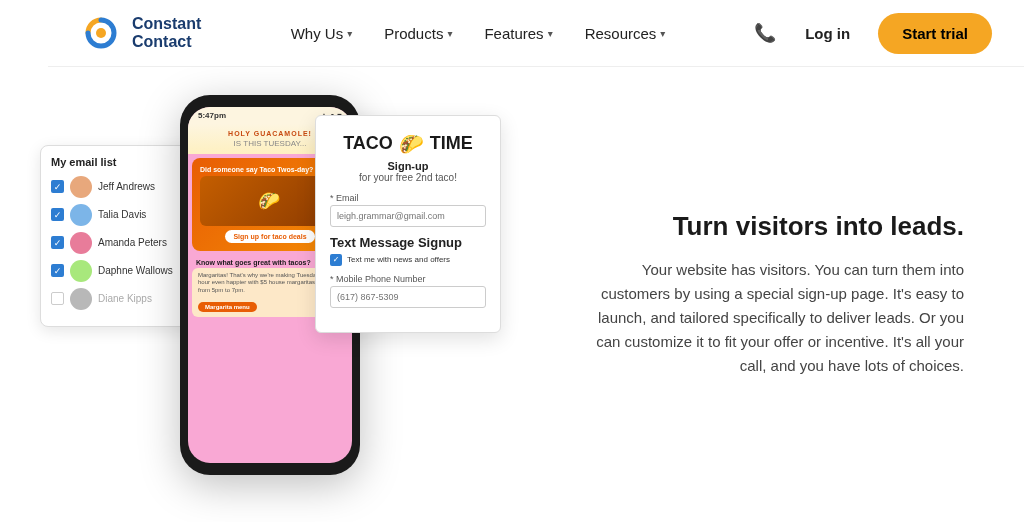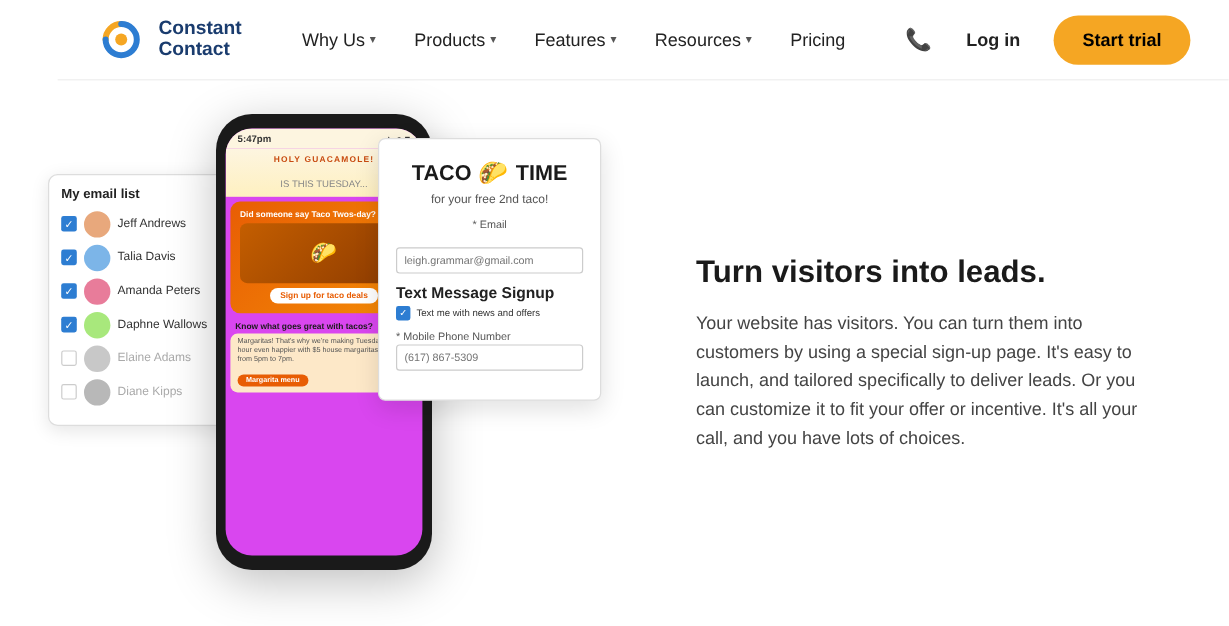--- a/index.html
+++ b/index.html
@@ -82,35 +82,35 @@
       width: 180px; height: 380px;
       background: #1a1a1a;
       border-radius: 30px;
       padding: 12px 8px;
       box-shadow: 0 10px 40px rgba(0,0,0,0.25);
       z-index: 6;
       overflow: hidden;
     }
     .phone-screen {
       width: 100%; height: 100%;
-      background: #d946ef;
+      background: #f9a8d4;
       border-radius: 22px;
       overflow: hidden;
       display: flex; flex-direction: column;
     }
     .phone-status { background: #fdf5e0; display: flex; justify-content: space-between; padding: 4px 10px; font-size: 8px; color: #333; font-weight: 600; }
     .phone-content { flex: 1; overflow: hidden; position: relative; }
     .phone-hero-bg {
       background: linear-gradient(180deg, #fdf5e0 0%, #fef0c0 100%);
       padding: 6px 8px;
       text-align: center;
     }
     .holy-guac { font-size: 7px; color: #c84b11; font-weight: 600; letter-spacing: 1px; text-transform: uppercase; margin-bottom: 2px; }
     .taco-day-text { font-size: 22px; font-weight: 900; color: #e8520a; font-style: italic; line-height: 1; }
-    .is-this { font-size: 8px; color: #888; margin-top: 12px; }
+    .is-this { font-size: 8px; color: #888; margin-top: 2px; }
     .phone-food-section {
       background: linear-gradient(135deg, #e85d04 0%, #f48c06 100%);
       padding: 8px;
       margin: 4px 4px;
       border-radius: 8px;
     }
     .did-someone { font-size: 7px; font-weight: 700; color: #fff; margin-bottom: 3px; }
     .taco-img-placeholder {
       width: 100%; height: 50px;
       background: linear-gradient(135deg, #c45e00 0%, #8b3a00 100%);
@@ -147,36 +147,37 @@
       border-radius: 6px;
       padding: 16px 14px;
       box-shadow: 0 6px 20px rgba(0,0,0,0.12);
       z-index: 8;
     }
     .signup-taco-header { display: flex; align-items: center; justify-content: center; gap: 6px; margin-bottom: 4px; }
     .taco-time-text { font-size: 18px; font-weight: 900; color: #1a1a1a; }
     .taco-emoji { font-size: 20px; }
     .signup-subtitle { text-align: center; font-size: 11px; font-weight: 700; color: #222; }
     .signup-sub2 { text-align: center; font-size: 10px; color: #555; margin-bottom: 10px; }
-    .form-label { font-size: 9px; color: #555; margin-bottom: 14px; display: block; text-align: center; }
+    .form-label { font-size: 9px; color: #555; margin-bottom: 2px; display: block; }
     .form-input {
       width: 100%; padding: 5px 6px; border: 1px solid #ccc;
       border-radius: 3px; font-size: 9px; color: #888; margin-bottom: 8px;
     }
     .text-msg-label { font-size: 13px; color: #222; font-weight: 700; margin-bottom: 4px; display: block; }
     .checkbox-row { display: flex; align-items: center; gap: 5px; margin-bottom: 8px; }
     .blue-checkbox { width: 12px; height: 12px; background: #2d7dd2; border-radius: 2px; display: flex; align-items: center; justify-content: center; flex-shrink: 0; }
     .blue-checkbox-text { font-size: 8px; color: #333; }
     .mobile-label { font-size: 9px; color: #555; margin-bottom: 2px; display: block; }
 
     
     .hero-text {
       flex: 1;
       padding-left: 20px;
       max-width: 420px;
+      text-align: right;
     }
     .hero-heading { font-size: 26px; font-weight: 800; color: #1a1a1a; margin-bottom: 16px; line-height: 1.2; }
     .hero-body { font-size: 15px; color: #444; line-height: 1.6; }
   </style>
 </head>
 <body>
 
 <nav>
   <a class="logo" href="#">
     <svg class="logo-icon" viewBox="0 0 42 42" xmlns="http://www.w3.org/2000/svg">
@@ -201,23 +202,20 @@
       <span class="chevron">▾</span>
     </a>
     <a class="nav-item">
       <span>Features</span>
       <span class="chevron">▾</span>
     </a>
     <a class="nav-item">
       <span>Resources</span>
       <span class="chevron">▾</span>
     </a>
-    <a class="nav-item">
-      <span>Pricing</span>
-    </a>
   </div>
 
   <div class="nav-right">
     <span class="phone-icon">📞</span>
     <button class="login-btn">Log in</button>
     <button class="start-trial-btn">Start trial</button>
   </div>
 </nav>
 
 <div class="hero">
@@ -247,25 +245,20 @@
           </div>
         <div class="avatar-circle" style="background:#e87c9a;"></div>
         <span class="email-name">Amanda Peters</span>
       </div>
       <div class="email-list-item">
         <div class="checkbox checked">
             <span class="check-mark">✓</span>
           </div>
         <div class="avatar-circle" style="background:#a8e87c;"></div>
         <span class="email-name">Daphne Wallows</span>
-      </div>
-      <div class="email-list-item">
-        <div class="checkbox unchecked"></div>
-        <div class="avatar-circle" style="background:#c8c8c8;"></div>
-        <span class="email-name muted">Elaine Adams</span>
       </div>
       <div class="email-list-item">
         <div class="checkbox unchecked"></div>
         <div class="avatar-circle" style="background:#b8b8b8;"></div>
         <span class="email-name muted">Diane Kipps</span>
       </div>
     </div>
 
     <div class="phone-mockup">
       <div class="phone-screen">
@@ -291,20 +284,21 @@
         </div>
       </div>
     </div>
 
     <div class="signup-form-card">
       <div class="signup-taco-header">
         <span class="taco-time-text">TACO</span>
         <span class="taco-emoji">🌮</span>
         <span class="taco-time-text">TIME</span>
       </div>
+      <div class="signup-subtitle">Sign-up</div>
       <div class="signup-sub2">for your free 2nd taco!</div>
 
       <label class="form-label">
         <span>* Email</span>
       </label>
       <input class="form-input" type="text" placeholder="leigh.grammar@gmail.com" style="">
 
       <span class="text-msg-label">Text Message Signup</span>
       <div class="checkbox-row">
         <div class="blue-checkbox">

